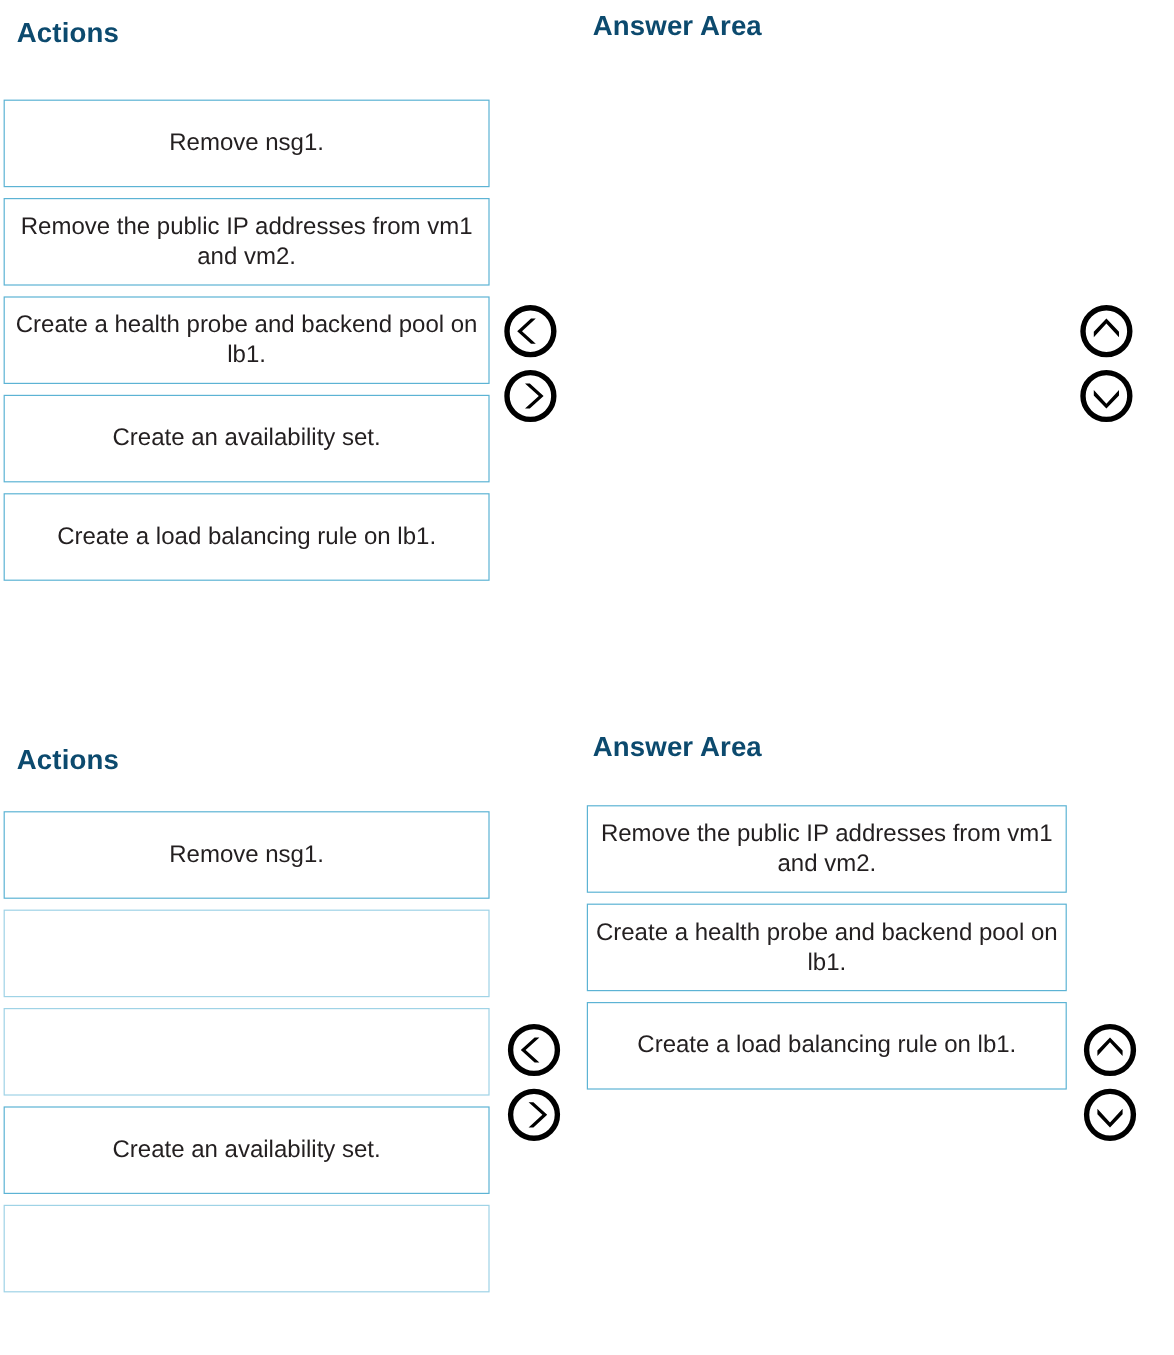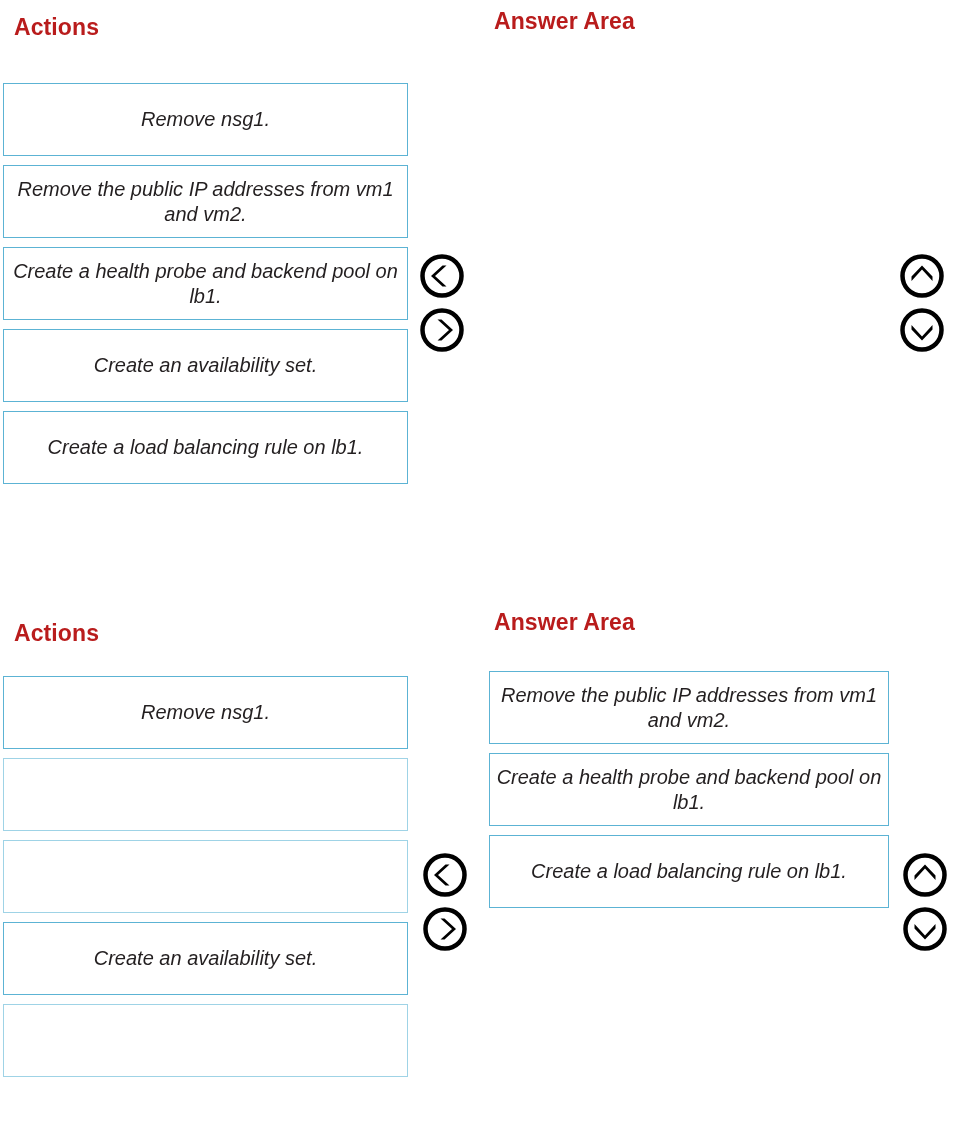--- a/index.html
+++ b/index.html
@@ -24,21 +24,21 @@
   }
   #panel-top  { top: 0px; height: 560px; }
   #panel-bottom { top: 560px; height: 569px; }
 
   
   .heading {
     position: absolute;
     font-weight: bold;
     font-size: 23px;
     letter-spacing: 0.1px;
-    color: #b91c1c;
+    color: #0c4a6e;
     white-space: nowrap;
   }
   .heading.actions-heading { left: 14px; }
   .heading.answer-heading  { left: 494px; }
 
   #panel-top .actions-heading { top: 14px; }
   #panel-top .answer-heading  { top: 8px; }
   #panel-bottom .actions-heading { top: 60px; }
   #panel-bottom .answer-heading  { top: 49px; }
 
@@ -65,21 +65,20 @@
     background: #ffffff;
     display: flex;
     align-items: center;
     justify-content: center;
     text-align: center;
     font-size: 20px;
     line-height: 25px;
     color: #231f20;
     padding: 10px 6px;
     margin-bottom: 9px;
-    font-style: italic;
   }
   .opt.h1 { height: 73px; }
   .opt.h2 { height: 73px; }
   .opt.faint { border-color: #9fd3e6; }
   .opt.empty { color: transparent; }
 
   #panel-bottom .col-actions .opt { margin-bottom: 9px; }
 
   
   .arrow-stack {

